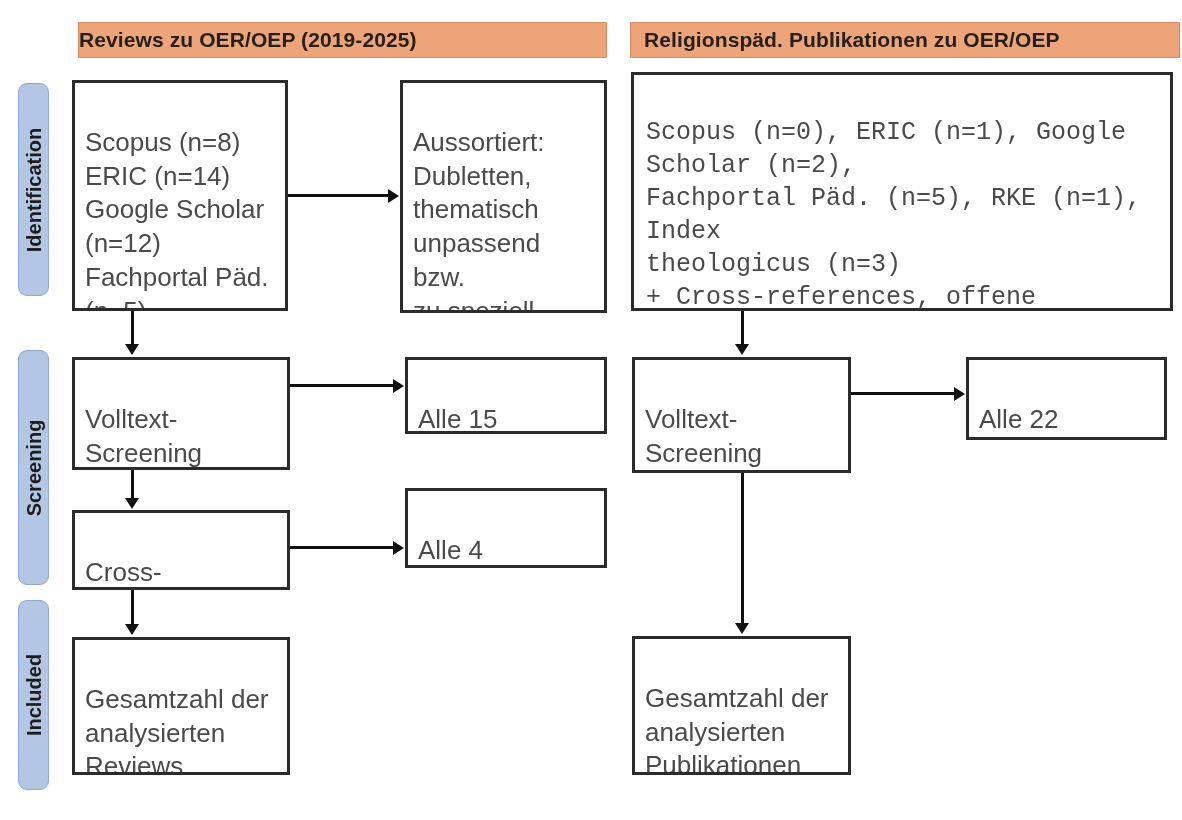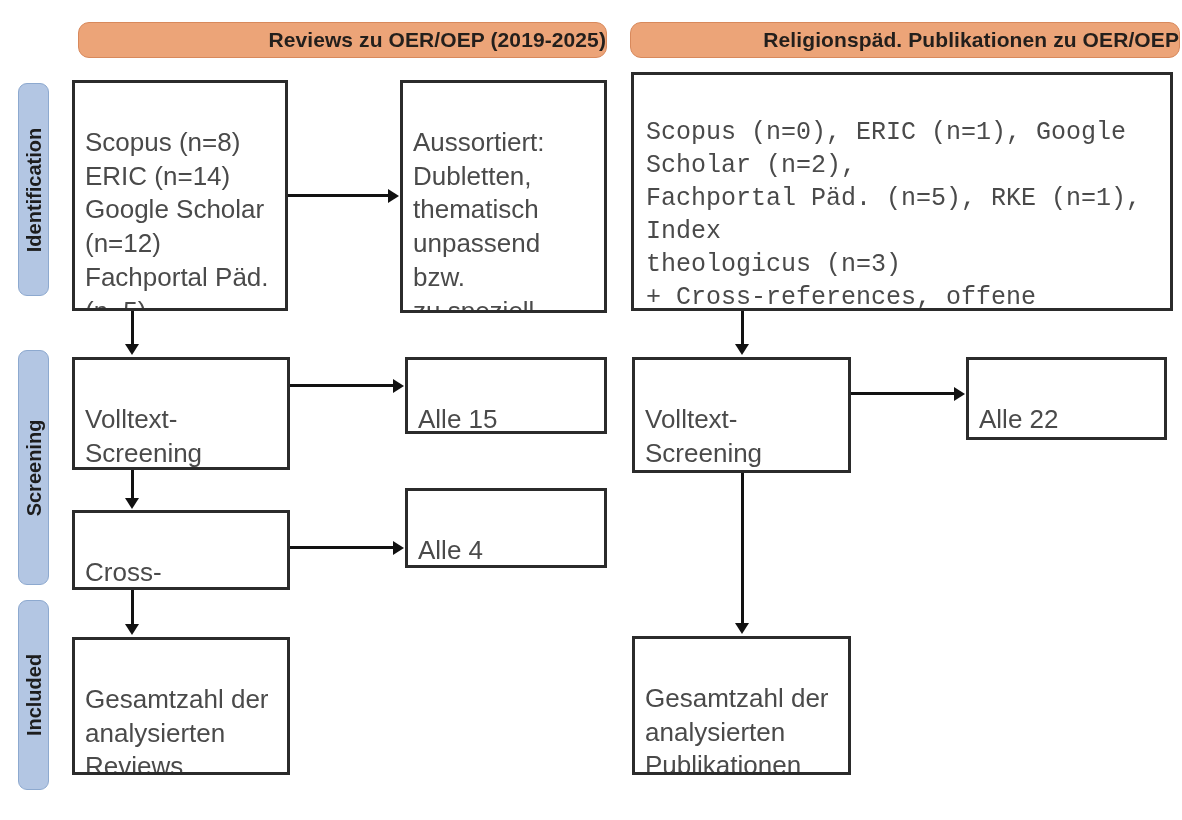--- a/index.html
+++ b/index.html
@@ -16,24 +16,24 @@
     height: 820px;
     background: #ffffff;
     overflow: hidden;
   }
 
   
   .header-pill {
     position: absolute;
     background: #eca478;
     border: 1px solid #d8895c;
-    border-radius: 11px;
+    border-radius: 1px;
     display: flex;
     align-items: center;
-    justify-content: flex-end;
+    justify-content: flex-start;
     color: #231f1c;
     font-weight: bold;
     font-size: 21px;
     letter-spacing: 0.1px;
     box-sizing: border-box;
   }
 
   
   .stage-pill {
     position: absolute;
@@ -101,21 +101,21 @@
 </style>
 </head>
 <body>
 
 <div id="canvas">
 
   <div class="header-pill" style="left:78px; top:22px; width:529px; height:36px;">
     <span>Reviews zu OER/OEP (2019-2025)</span>
   </div>
 
-  <div class="header-pill" style="left:630px; top:22px; width:550px; height:36px;">
+  <div class="header-pill" style="left:630px; top:22px; width:550px; height:36px;padding-left:13px;">
     <span>Religionspäd. Publikationen zu OER/OEP</span>
   </div>
 
   <div class="stage-pill" style="left:18px; top:83px; width:31px; height:213px;">
     <span class="stage-label">Identification</span>
   </div>
 
   <div class="stage-pill" style="left:18px; top:350px; width:31px; height:235px;">
     <span class="stage-label">Screening</span>
   </div>

